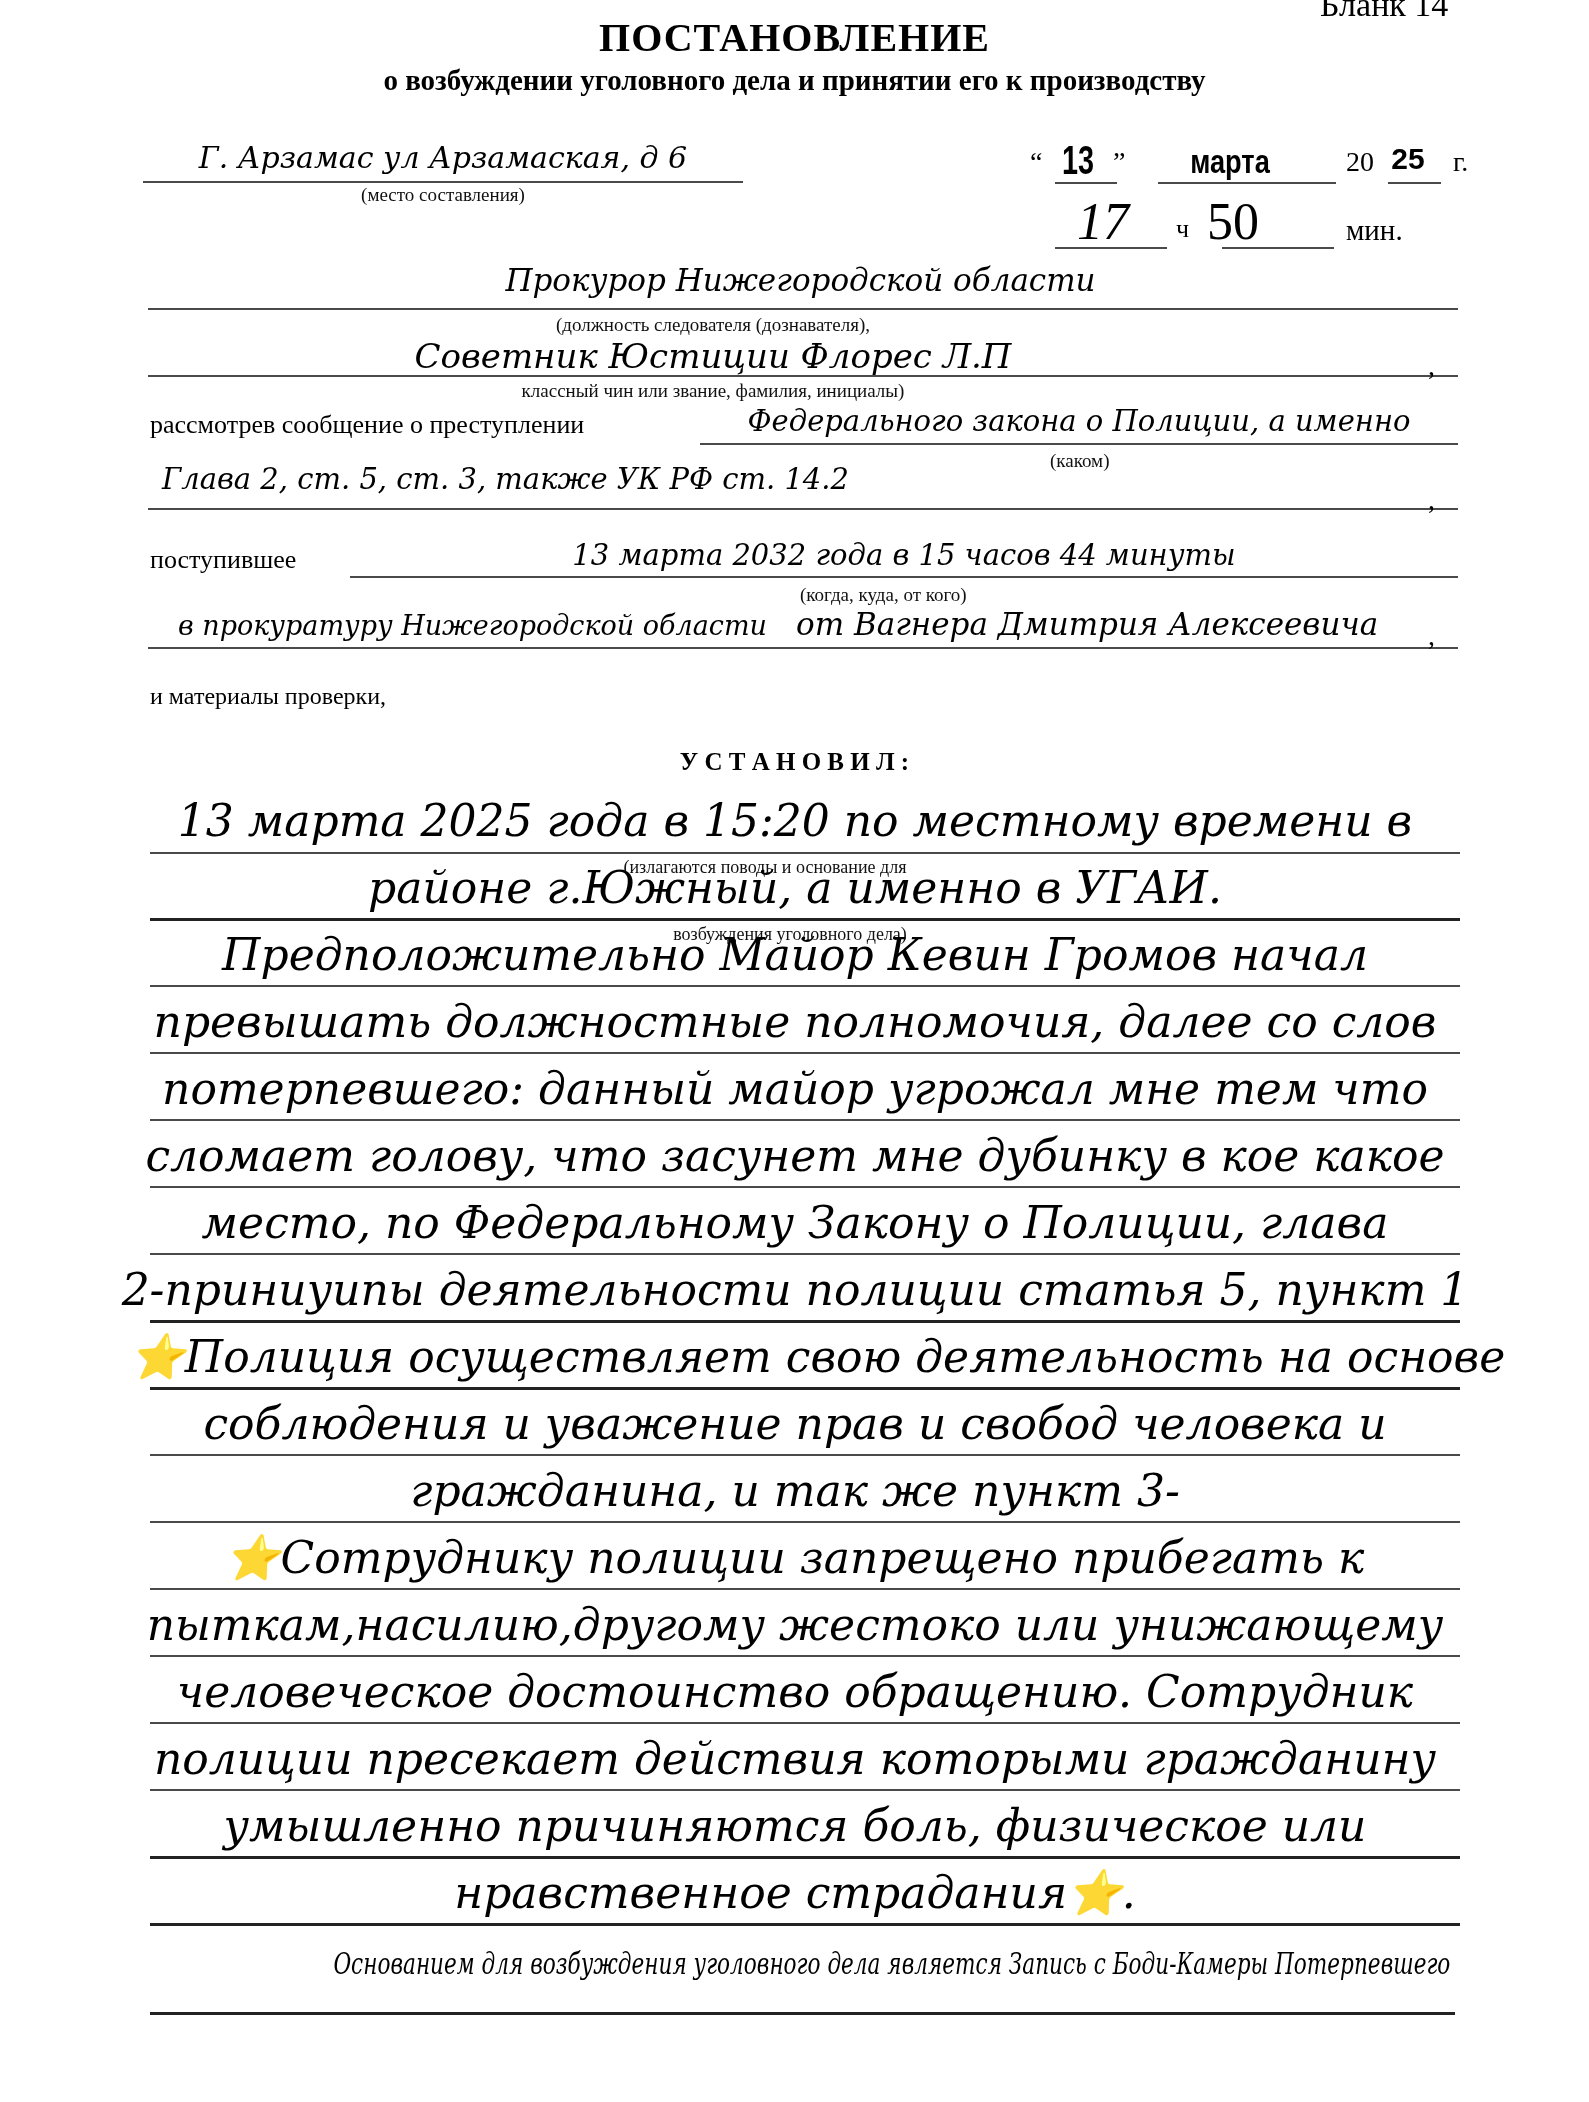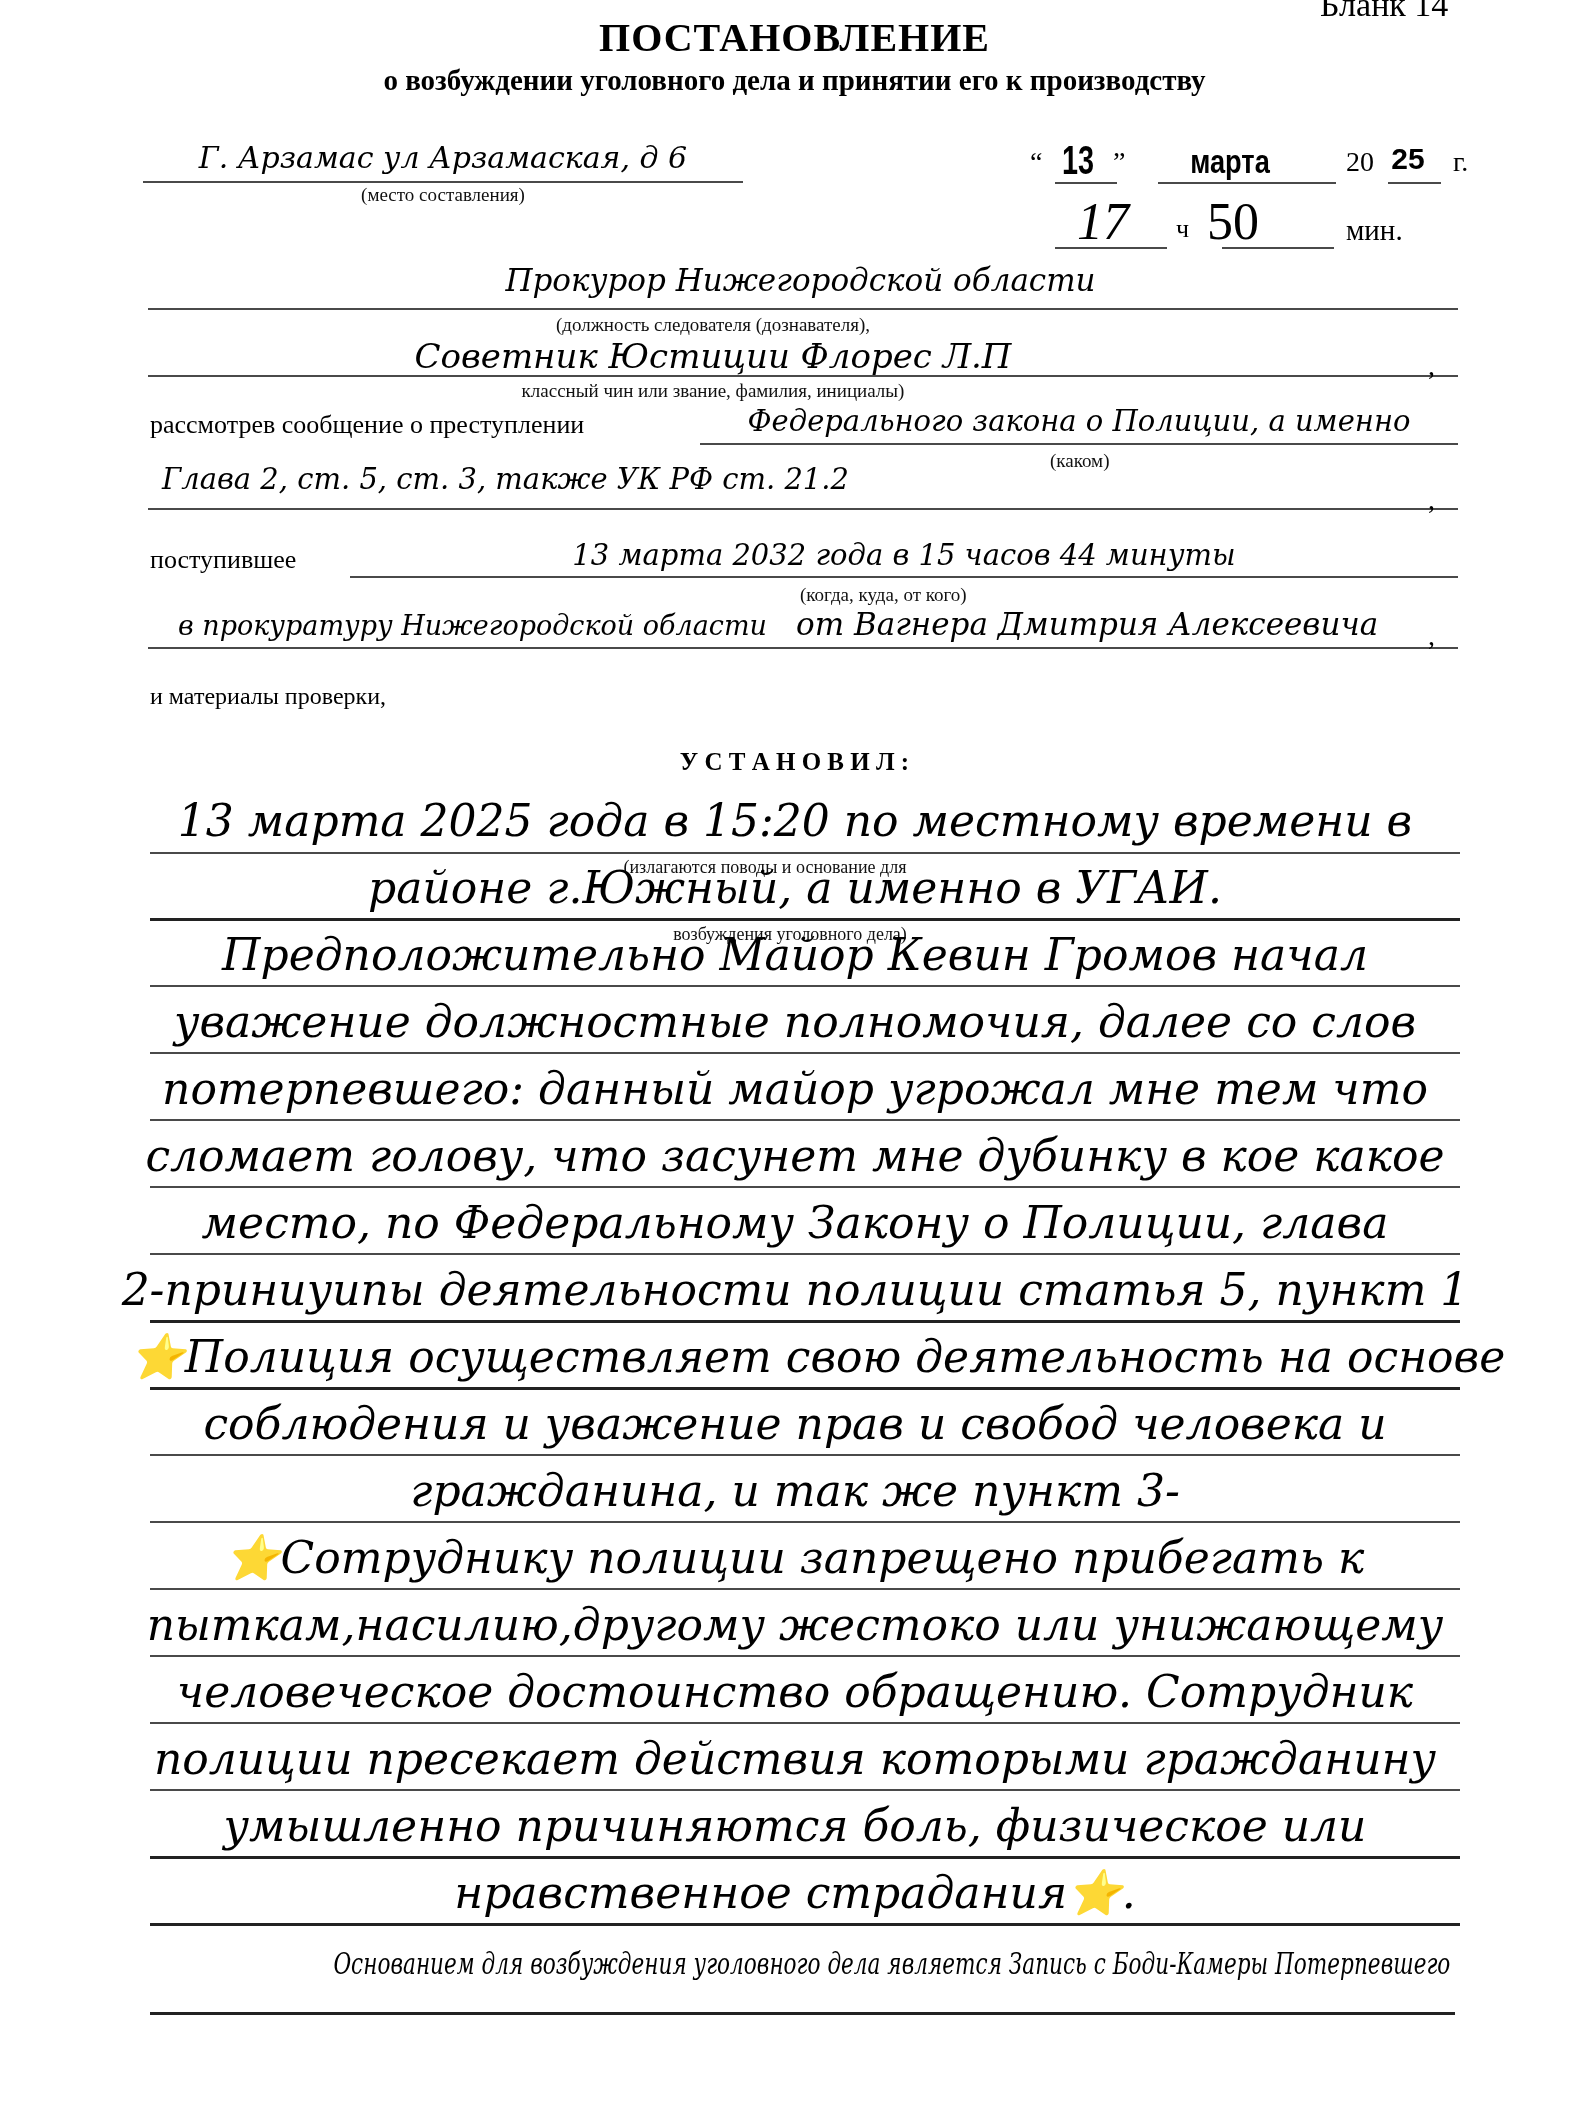--- a/index.html
+++ b/index.html
@@ -69,21 +69,21 @@
 <div class="abs hint center" style="top:314px; left:148px; width:1130px;">(должность следователя (дознавателя),</div>
 <div class="abs script center" style="top:336px; left:148px; width:1130px; font-size:34px;">Советник Юстиции Флорес Л.П</div>
 <div class="rule" style="top:375px; left:148px; width:1310px;"></div>
 <div class="abs serif" style="top:350px; left:1428px; font-size:28px;">,</div>
 <div class="abs hint center" style="top:380px; left:148px; width:1130px;">классный чин или звание, фамилия, инициалы)</div>
 
 <div class="abs serif" style="top:410px; left:150px; font-size:26px;">рассмотрев сообщение о преступлении</div>
 <div class="abs script center" style="top:404px; left:700px; width:758px; font-size:29px;">Федерального закона о Полиции, а именно</div>
 <div class="rule" style="top:443px; left:700px; width:758px;"></div>
 <div class="abs hint" style="top:450px; left:1050px;">(каком)</div>
-<div class="abs script" style="top:462px; left:162px; font-size:29px;">Глава 2, ст. 5, ст. 3, также УК РФ ст. 21.2</div>
+<div class="abs script" style="top:462px; left:162px; font-size:29px;">Глава 2, ст. 5, ст. 3, также УК РФ ст. 14.2</div>
 <div class="rule" style="top:508px; left:148px; width:1310px;"></div>
 <div class="abs serif" style="top:484px; left:1428px; font-size:28px;">,</div>
 
 <div class="abs serif" style="top:545px; left:150px; font-size:26px;">поступившее</div>
 <div class="abs script center" style="top:538px; left:350px; width:1108px; font-size:29px;">13 марта 2032 года в 15 часов 44 минуты</div>
 <div class="rule" style="top:576px; left:350px; width:1108px;"></div>
 <div class="abs hint" style="top:584px; left:800px;">(когда, куда, от кого)</div>
 <div class="abs script" style="top:610px; left:178px; font-size:27px;">в прокуратуру Нижегородской области</div>
 <div class="abs script" style="top:606px; left:796px; font-size:31px;">от Вагнера Дмитрия Алексеевича</div>
 <div class="rule" style="top:647px; left:148px; width:1310px;"></div>
@@ -99,21 +99,21 @@
 
   <div class="abs script line-text" style="top:795px;">13 марта 2025 года в 15:20 по местному времени в</div>
   <div class="rule" style="top:852px; left:150px; width:1310px;"></div>
 
   <div class="abs script line-text" style="top:862px;">районе г.Южный, а именно в УГАИ.</div>
   <div class="rule thick" style="top:918px; left:150px; width:1310px;"></div>
 
   <div class="abs script line-text" style="top:929px;">Предположительно Майор Кевин Громов начал</div>
   <div class="rule" style="top:985px; left:150px; width:1310px;"></div>
 
-  <div class="abs script line-text" style="top:996px;">уважение должностные полномочия, далее со слов</div>
+  <div class="abs script line-text" style="top:996px;">превышать должностные полномочия, далее со слов</div>
   <div class="rule" style="top:1052px; left:150px; width:1310px;"></div>
 
   <div class="abs script line-text" style="top:1063px;">потерпевшего: данный майор угрожал мне тем что</div>
   <div class="rule" style="top:1119px; left:150px; width:1310px;"></div>
 
   <div class="abs script line-text" style="top:1130px;">сломает голову, что засунет мне дубинку в кое какое</div>
   <div class="rule" style="top:1186px; left:150px; width:1310px;"></div>
 
   <div class="abs script line-text" style="top:1197px;">место, по Федеральному Закону о Полиции, глава</div>
   <div class="rule" style="top:1253px; left:150px; width:1310px;"></div>

